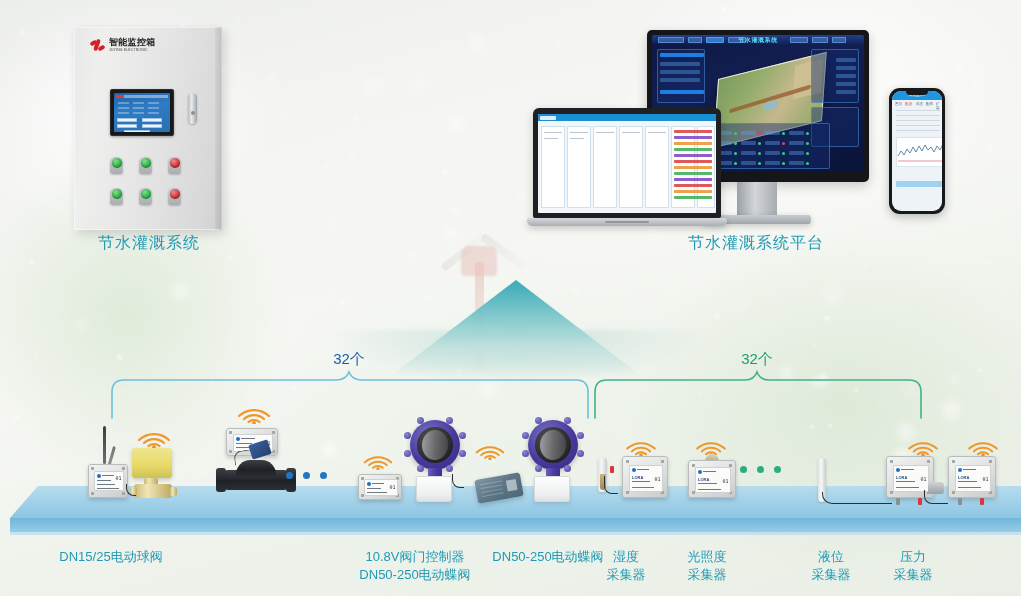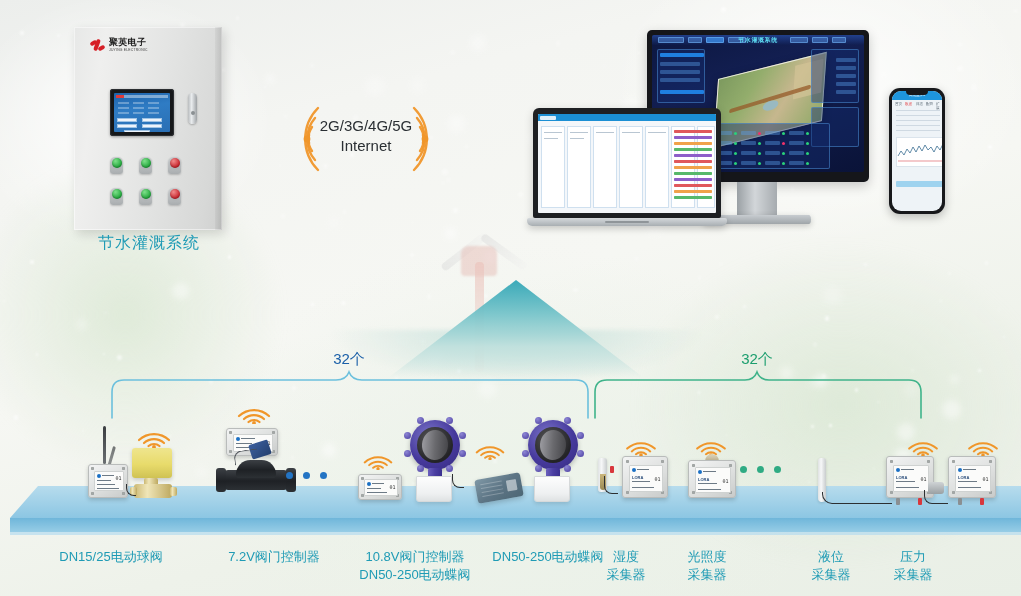--- a/index.html
+++ b/index.html
@@ -518,21 +518,21 @@
   <div id="cabinet-wrap">
     <div id="cabinet">
 
       <div id="cab-logo">
         <div class="mark">
           <i style="left:0;top:3px;width:7px;height:4px;transform:rotate(-28deg);"></i>
           <i style="right:0;bottom:3px;width:7px;height:4px;transform:rotate(-28deg);"></i>
           <i style="left:5px;top:1px;width:4px;height:12px;border-radius:2px;transform:rotate(20deg);"></i>
         </div>
         <div>
-          <div class="t1">聚英电子</div>
+          <div class="t1">智能监控箱</div>
           <div class="t2">JUYING ELECTRONIC</div>
         </div>
       </div>
 
       <div id="hmi">
         <div id="hmi-screen">
           <div class="hbar">
               <div class="red"></div>
             </div>
           <div class="gr" style="left:4px;  top:9px;  width:11px;"></div>
@@ -569,46 +569,20 @@
       <div class="btn-led g" style="left:65px; top:161px;">
           <i></i>
         </div>
       <div class="btn-led r" style="left:94px; top:161px;">
           <i></i>
         </div>
     </div>
   </div>
   <div id="cab-caption">节水灌溉系统</div>
 
-  <div id="net-block">
-    <svg class="arcs" style="left:0;" viewBox="0 0 52 70">
-      <g fill="none" stroke="#f0962a" stroke-linecap="round">
-        <path d="M50 4 A 44 44 0 0 0 50 66" stroke-width="2.4" opacity=".95"></path>
-        <path d="M47 14 A 32 32 0 0 0 47 56" stroke-width="2.4" opacity=".95"></path>
-        <path d="M44 23 A 21 21 0 0 0 44 47" stroke-width="2.4" opacity=".95"></path>
-        <path d="M41 31 A 10 10 0 0 0 41 39" stroke-width="2.6" opacity=".95"></path>
-      </g>
-      <circle cx="39" cy="35" r="3.4" fill="#f0962a"></circle>
-    </svg>
-
-    <div id="net-text">
-      <div>2G/3G/4G/5G</div>
-      <div>Internet</div>
-    </div>
-
-    <svg class="arcs" style="right:0;" viewBox="0 0 52 70">
-      <g fill="none" stroke="#f0962a" stroke-linecap="round">
-        <path d="M2 4 A 44 44 0 0 1 2 66" stroke-width="2.4" opacity=".95"></path>
-        <path d="M5 14 A 32 32 0 0 1 5 56" stroke-width="2.4" opacity=".95"></path>
-        <path d="M8 23 A 21 21 0 0 1 8 47" stroke-width="2.4" opacity=".95"></path>
-        <path d="M11 31 A 10 10 0 0 1 11 39" stroke-width="2.6" opacity=".95"></path>
-      </g>
-      <circle cx="13" cy="35" r="3.4" fill="#f0962a"></circle>
-    </svg>
-  </div>
 
   <div id="devices-wrap">
 
     <div id="monitor">
       <div id="mon-bezel">
         <div id="mon-screen">
           <div class="topbar"></div>
           <div class="mon-chip" style="left:6px;  top:2px; width:26px;"></div>
           <div class="mon-chip" style="left:36px; top:2px; width:14px;"></div>
           <div class="mon-chip" style="left:54px; top:2px; width:18px; background:rgba(60,140,230,.8);"></div>
@@ -738,20 +712,21 @@
             <svg width="48" height="30" viewBox="0 0 48 30">
               <polyline fill="none" stroke="#3b6e93" stroke-width=".8" points="1,18 4,13 7,17 10,11 13,15 16,9 19,14 22,8 25,13 28,7 31,12 34,9 37,14 40,8 43,12 46,6"></polyline>
               <line x1="1" y1="23" x2="46" y2="23" stroke="#d94c50" stroke-width=".6"></line>
             </svg>
           </div>
           <div id="ph-btn"></div>
         </div>
       </div>
     </div>
   </div>
+  <div id="platform-caption">节水灌溉系统平台</div>
 
   <svg class="bracket" style="left:110px; top:370px; width:480px; height:50px;" viewBox="0 0 480 50">
     <path d="M2 48 L2 22 Q2 10 14 10 L226 10 Q236 10 239 2 Q242 10 252 10 L466 10 Q478 10 478 22 L478 48" fill="none" stroke="#6cc0dd" stroke-width="1.6" stroke-linecap="round"></path>
   </svg>
   <div class="bracket-label" style="left:319px; top:350px; color:#1a5fa8;">32个</div>
 
   <svg class="bracket" style="left:593px; top:370px; width:330px; height:50px;" viewBox="0 0 330 50">
     <path d="M2 48 L2 22 Q2 10 14 10 L152 10 Q161 10 164 2 Q167 10 176 10 L316 10 Q328 10 328 22 L328 48" fill="none" stroke="#3fb38a" stroke-width="1.6" stroke-linecap="round"></path>
   </svg>
   <div class="bracket-label" style="left:727px; top:350px; color:#1b9e6e;">32个</div>
@@ -1041,21 +1016,20 @@
                 background:linear-gradient(to bottom,#cfd3d5,#9aa0a3);"></div>
     <div class="cable" style="left:-26px; top:58px; width:24px; height:14px;"></div>
     <div class="term-b" style="left:8px;  top:66px;"></div>
     <div class="term-r" style="left:30px; top:66px;"></div>
   </div>
 
   <div class="dev-caption" style="left:31px; top:548px; width:160px;">
     <div>DN15/25电动球阀</div>
   </div>
   <div class="dev-caption" style="left:194px; top:548px; width:160px;">
-    <div>7.2V阀门控制器</div>
   </div>
   <div class="dev-caption" style="left:330px; top:548px; width:170px;">
     <div>10.8V阀门控制器</div>
     <div>DN50-250电动蝶阀</div>
   </div>
   <div class="dev-caption" style="left:463px; top:548px; width:170px;">
     <div>DN50-250电动蝶阀</div>
   </div>
 
   <div class="dev-caption" style="left:591px; top:548px; width:70px;">

